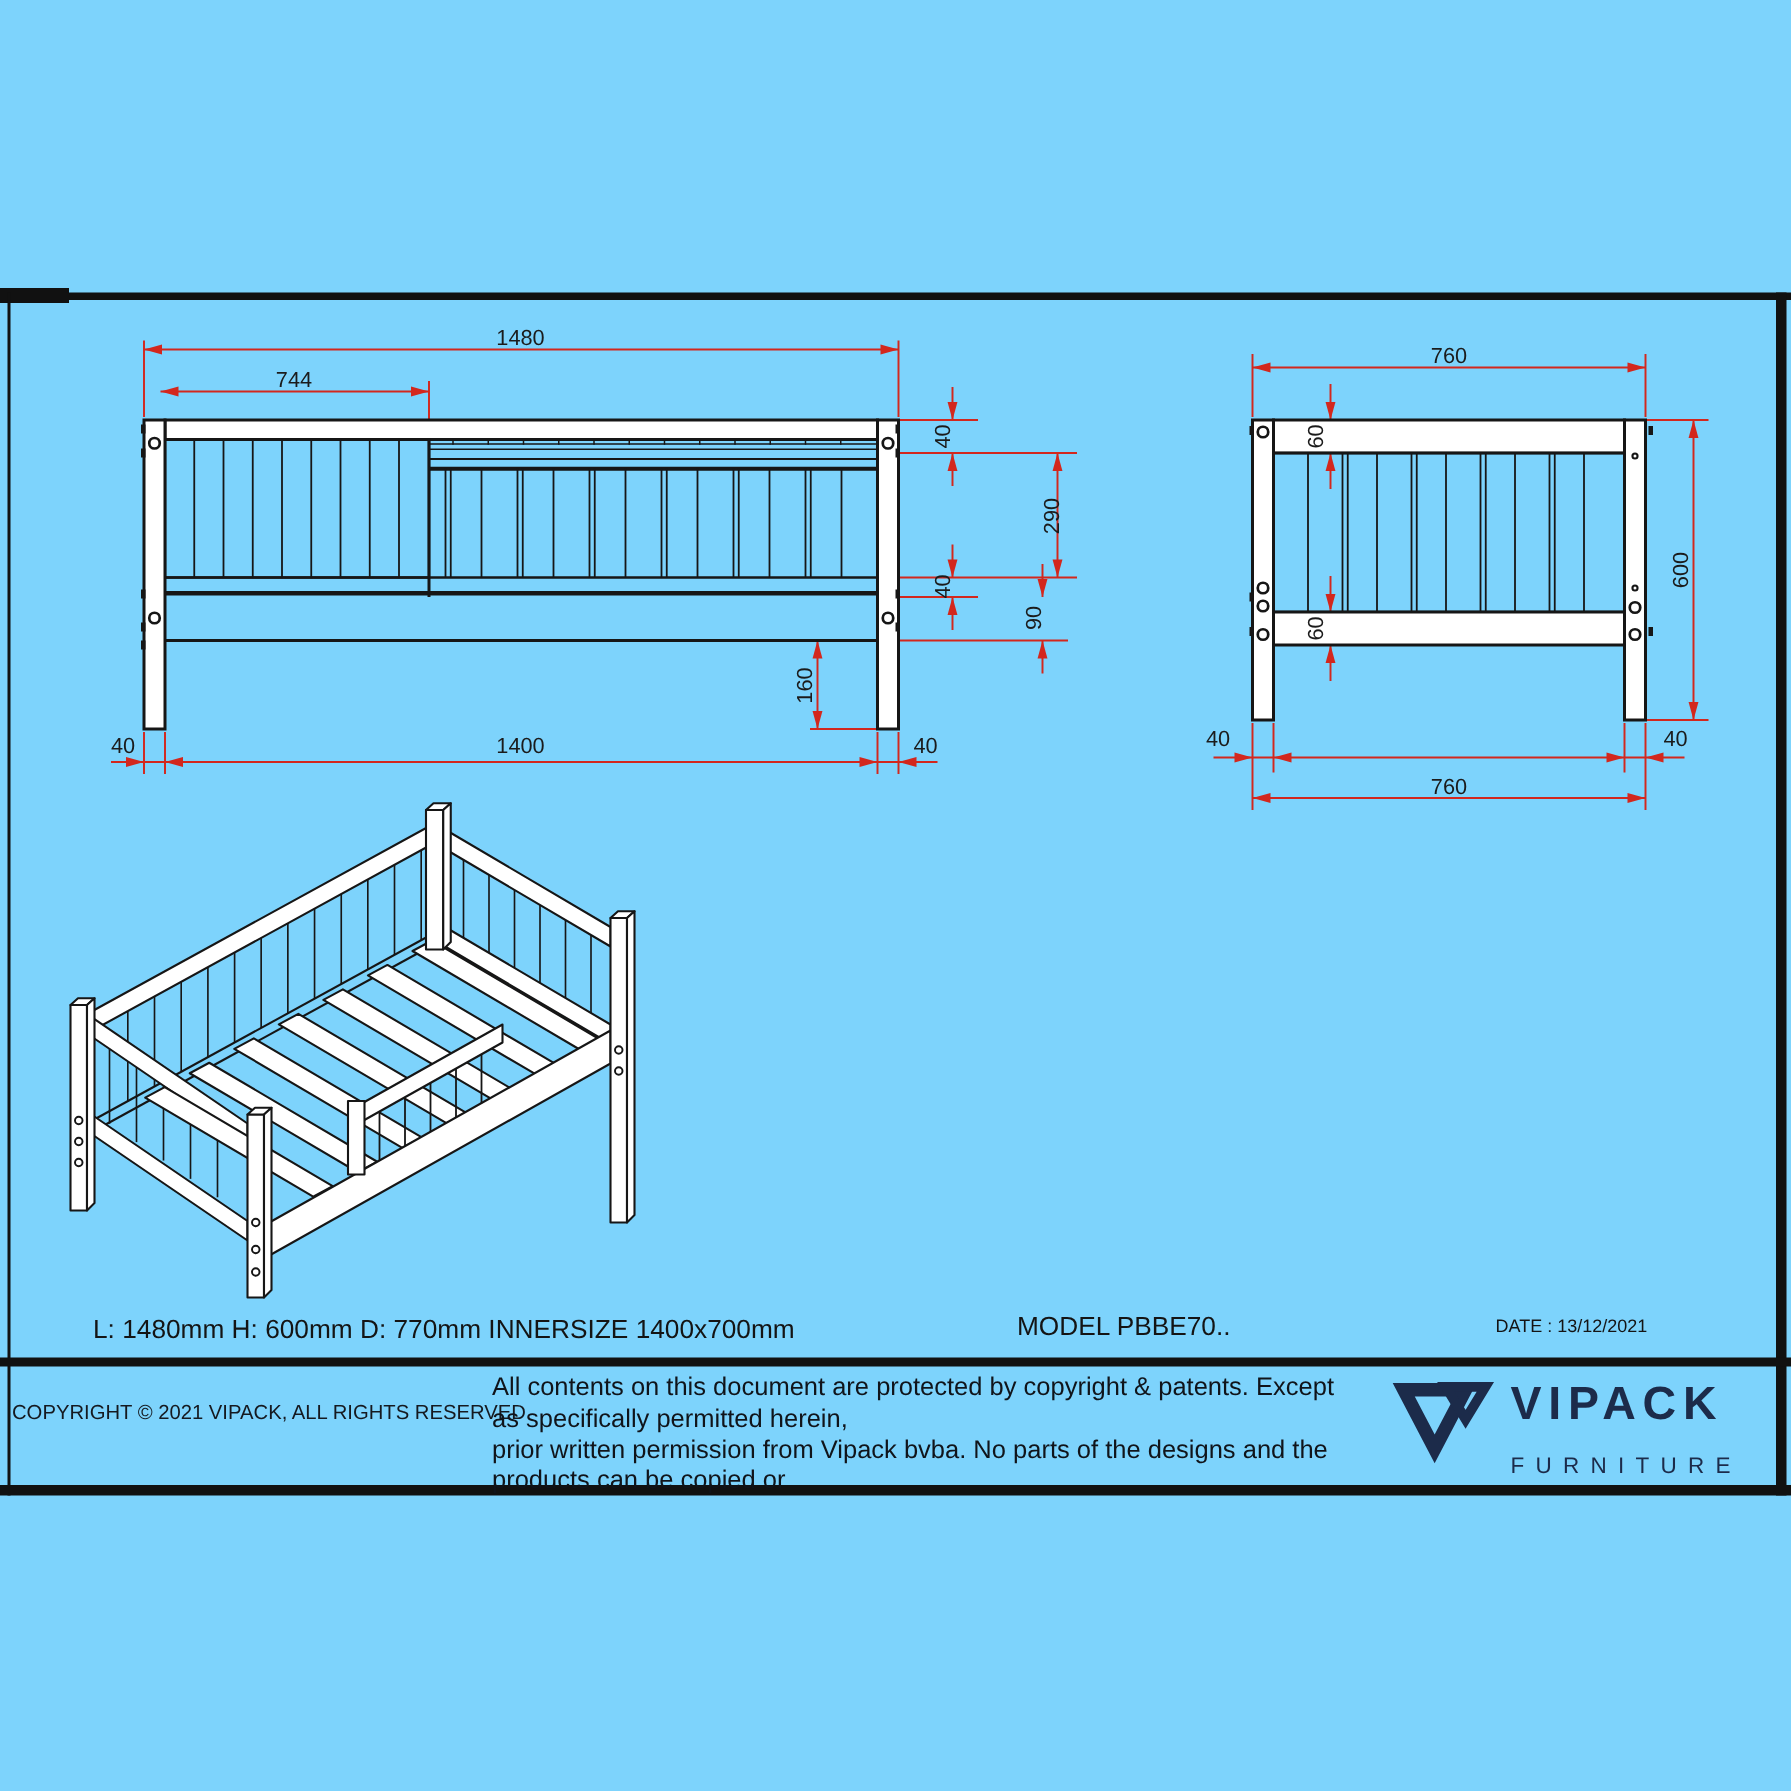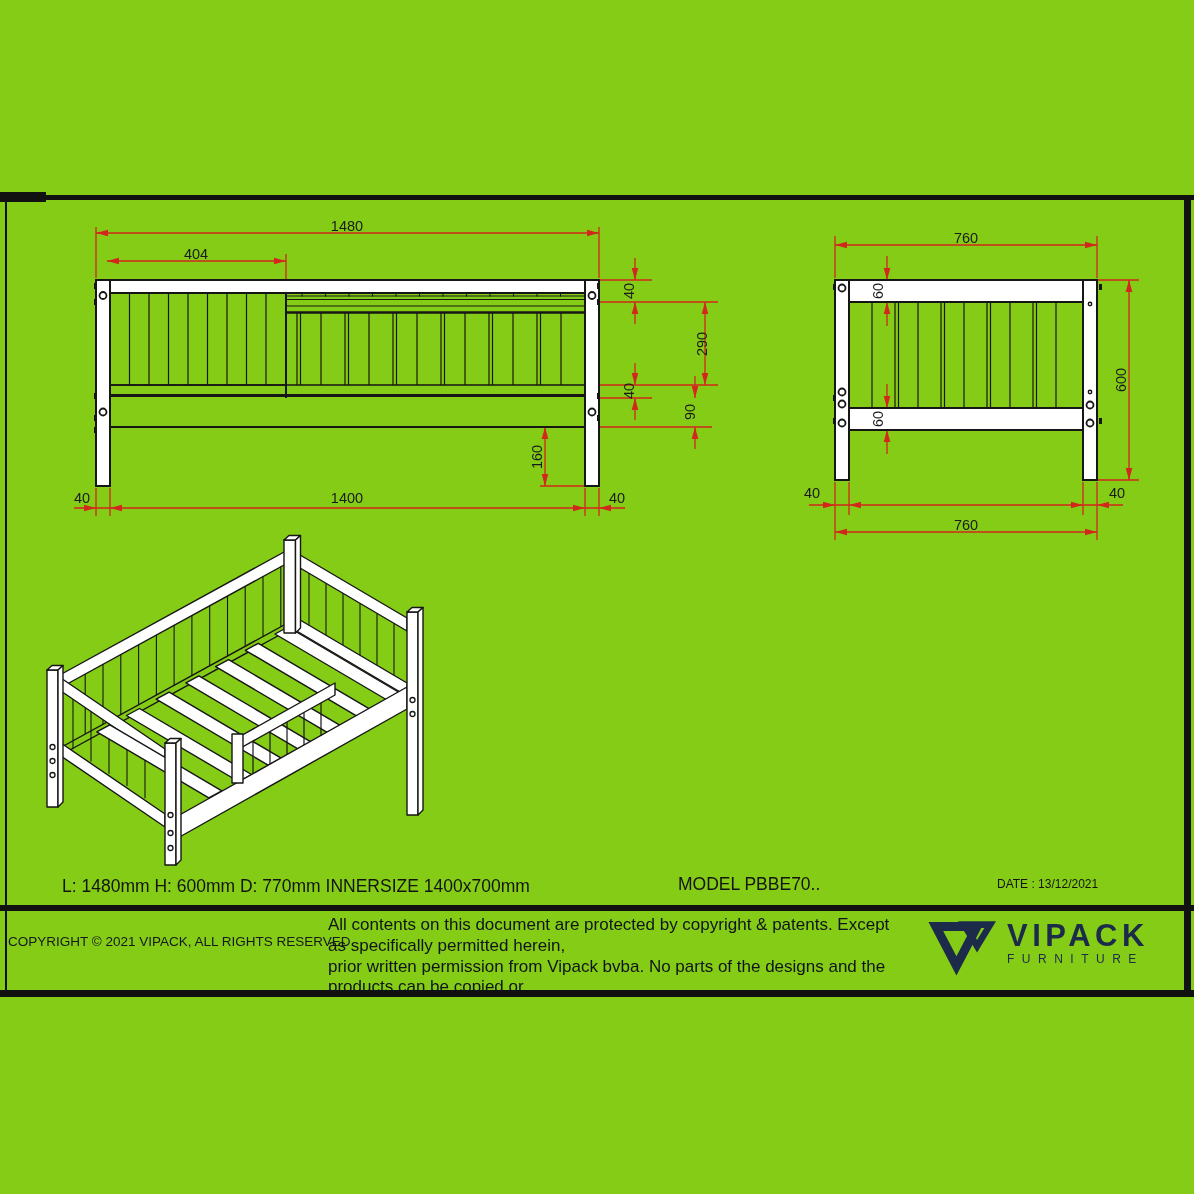--- a/index.html
+++ b/index.html
@@ -1,29 +1,29 @@
 <!DOCTYPE html>
 <html><head>
 <meta charset="utf-8">
 <style>
   html,body{margin:0;padding:0;background:#fbfbfb;}
-  .page{position:relative;width:1194px;height:1194px;background:#84cc16;overflow:hidden;
+  .page{position:relative;width:1194px;height:1194px;background:#7dd3fc;overflow:hidden;
         font-family:"Liberation Sans", sans-serif;}
   .sheet-line{position:absolute;background:#111;}
   svg{position:absolute;overflow:visible;}
   .dim{position:absolute;transform:translate(-50%,-50%);font-size:14.5px;color:#1b1b1b;white-space:nowrap;}
   .rot{transform:translate(-50%,-50%) rotate(-90deg);}
   .tb-text{position:absolute;font-size:17.5px;color:#141414;white-space:nowrap;}
   .date-text{font-size:12px;}
   .copyright{position:absolute;left:8px;top:934px;font-size:13.5px;color:#15191f;white-space:nowrap;}
   .legal{position:absolute;left:328px;top:915px;width:575px;font-size:17px;line-height:20.8px;color:#10141a;}
   .logo-wrap{position:absolute;left:933px;top:921px;width:245px;height:60px;display:flex;}
   .logo-text{margin-left:14px;color:#1c2b4a;}
   .logo-brand{font-size:31px;font-weight:bold;letter-spacing:4.5px;line-height:30px;}
-  .logo-sub{font-size:12px;letter-spacing:7.5px;margin-top:1px;}
+  .logo-sub{font-size:15px;letter-spacing:7.5px;margin-top:18px;}
   
   .k{stroke:#161616;fill:none;}
   .kf{stroke:#161616;fill:#ffffff;}
   .r{stroke:#d3271d;fill:none;stroke-width:1.3px;}
   .ra{fill:#d3271d;stroke:none;}
 </style>
 </head>
 <body>
 
 <div class="page">
@@ -154,21 +154,21 @@
         <rect x="44" y="227" width="3" height="6"></rect>
         <rect x="547" y="83" width="3" height="6"></rect>
           <rect x="547" y="99" width="3" height="6"></rect>
         <rect x="547" y="193" width="3" height="6"></rect>
           <rect x="547" y="215" width="3" height="6"></rect>
       </g>
     </g>
   </svg>
 
   <span class="dim" style="left:347px;top:226px;">1480</span>
-  <span class="dim" style="left:196px;top:254px;">404</span>
+  <span class="dim" style="left:196px;top:254px;">744</span>
   <span class="dim rot" style="left:629px;top:291px;">40</span>
   <span class="dim rot" style="left:702px;top:344px;">290</span>
   <span class="dim rot" style="left:629px;top:391px;">40</span>
   <span class="dim rot" style="left:690px;top:412px;">90</span>
   <span class="dim rot" style="left:537px;top:457px;">160</span>
   <span class="dim" style="left:82px;top:498px;">40</span>
   <span class="dim" style="left:347px;top:498px;">1400</span>
   <span class="dim" style="left:617px;top:498px;">40</span>
 
   <svg style="left:785px;top:200px;" width="395" height="345" viewBox="0 0 395 345">

